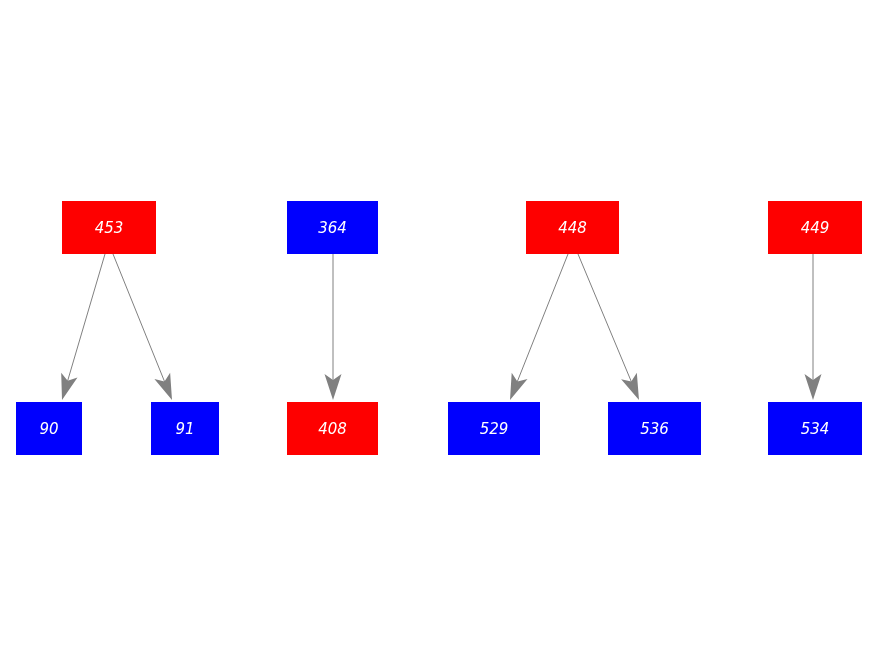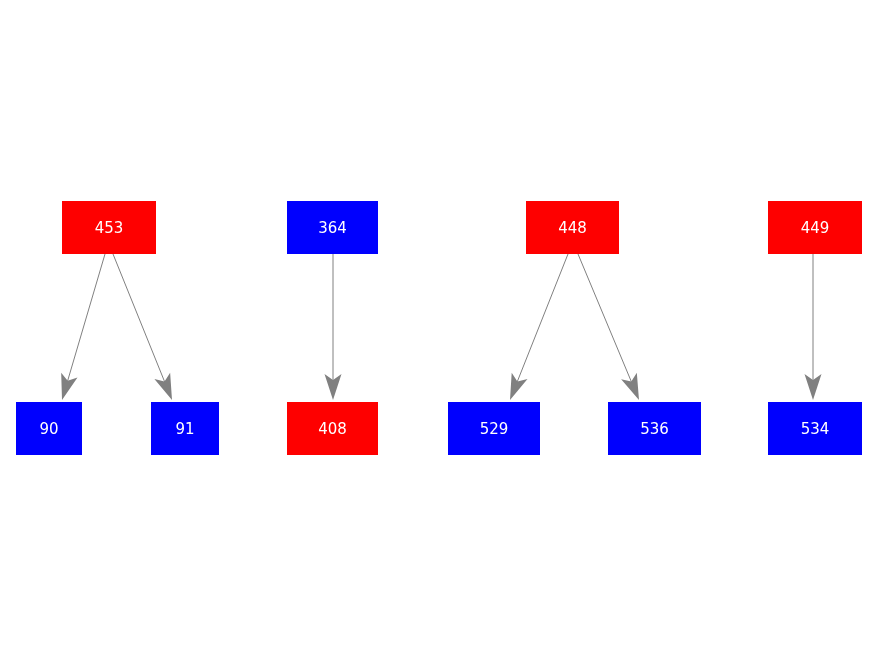--- a/index.html
+++ b/index.html
@@ -11,20 +11,21 @@
     width: 876px;
     height: 656px;
     font-family: "DejaVu Sans", sans-serif;
     overflow: hidden;
   }
   #diagram-root {
     position: relative;
     width: 876px;
     height: 656px;
     background: #ffffff;
+    font-style: italic;
   }
   svg#graph {
     display: block;
     width: 876px;
     height: 656px;
   }
   .node-rect {
     stroke: none;
   }
   .node-label {

